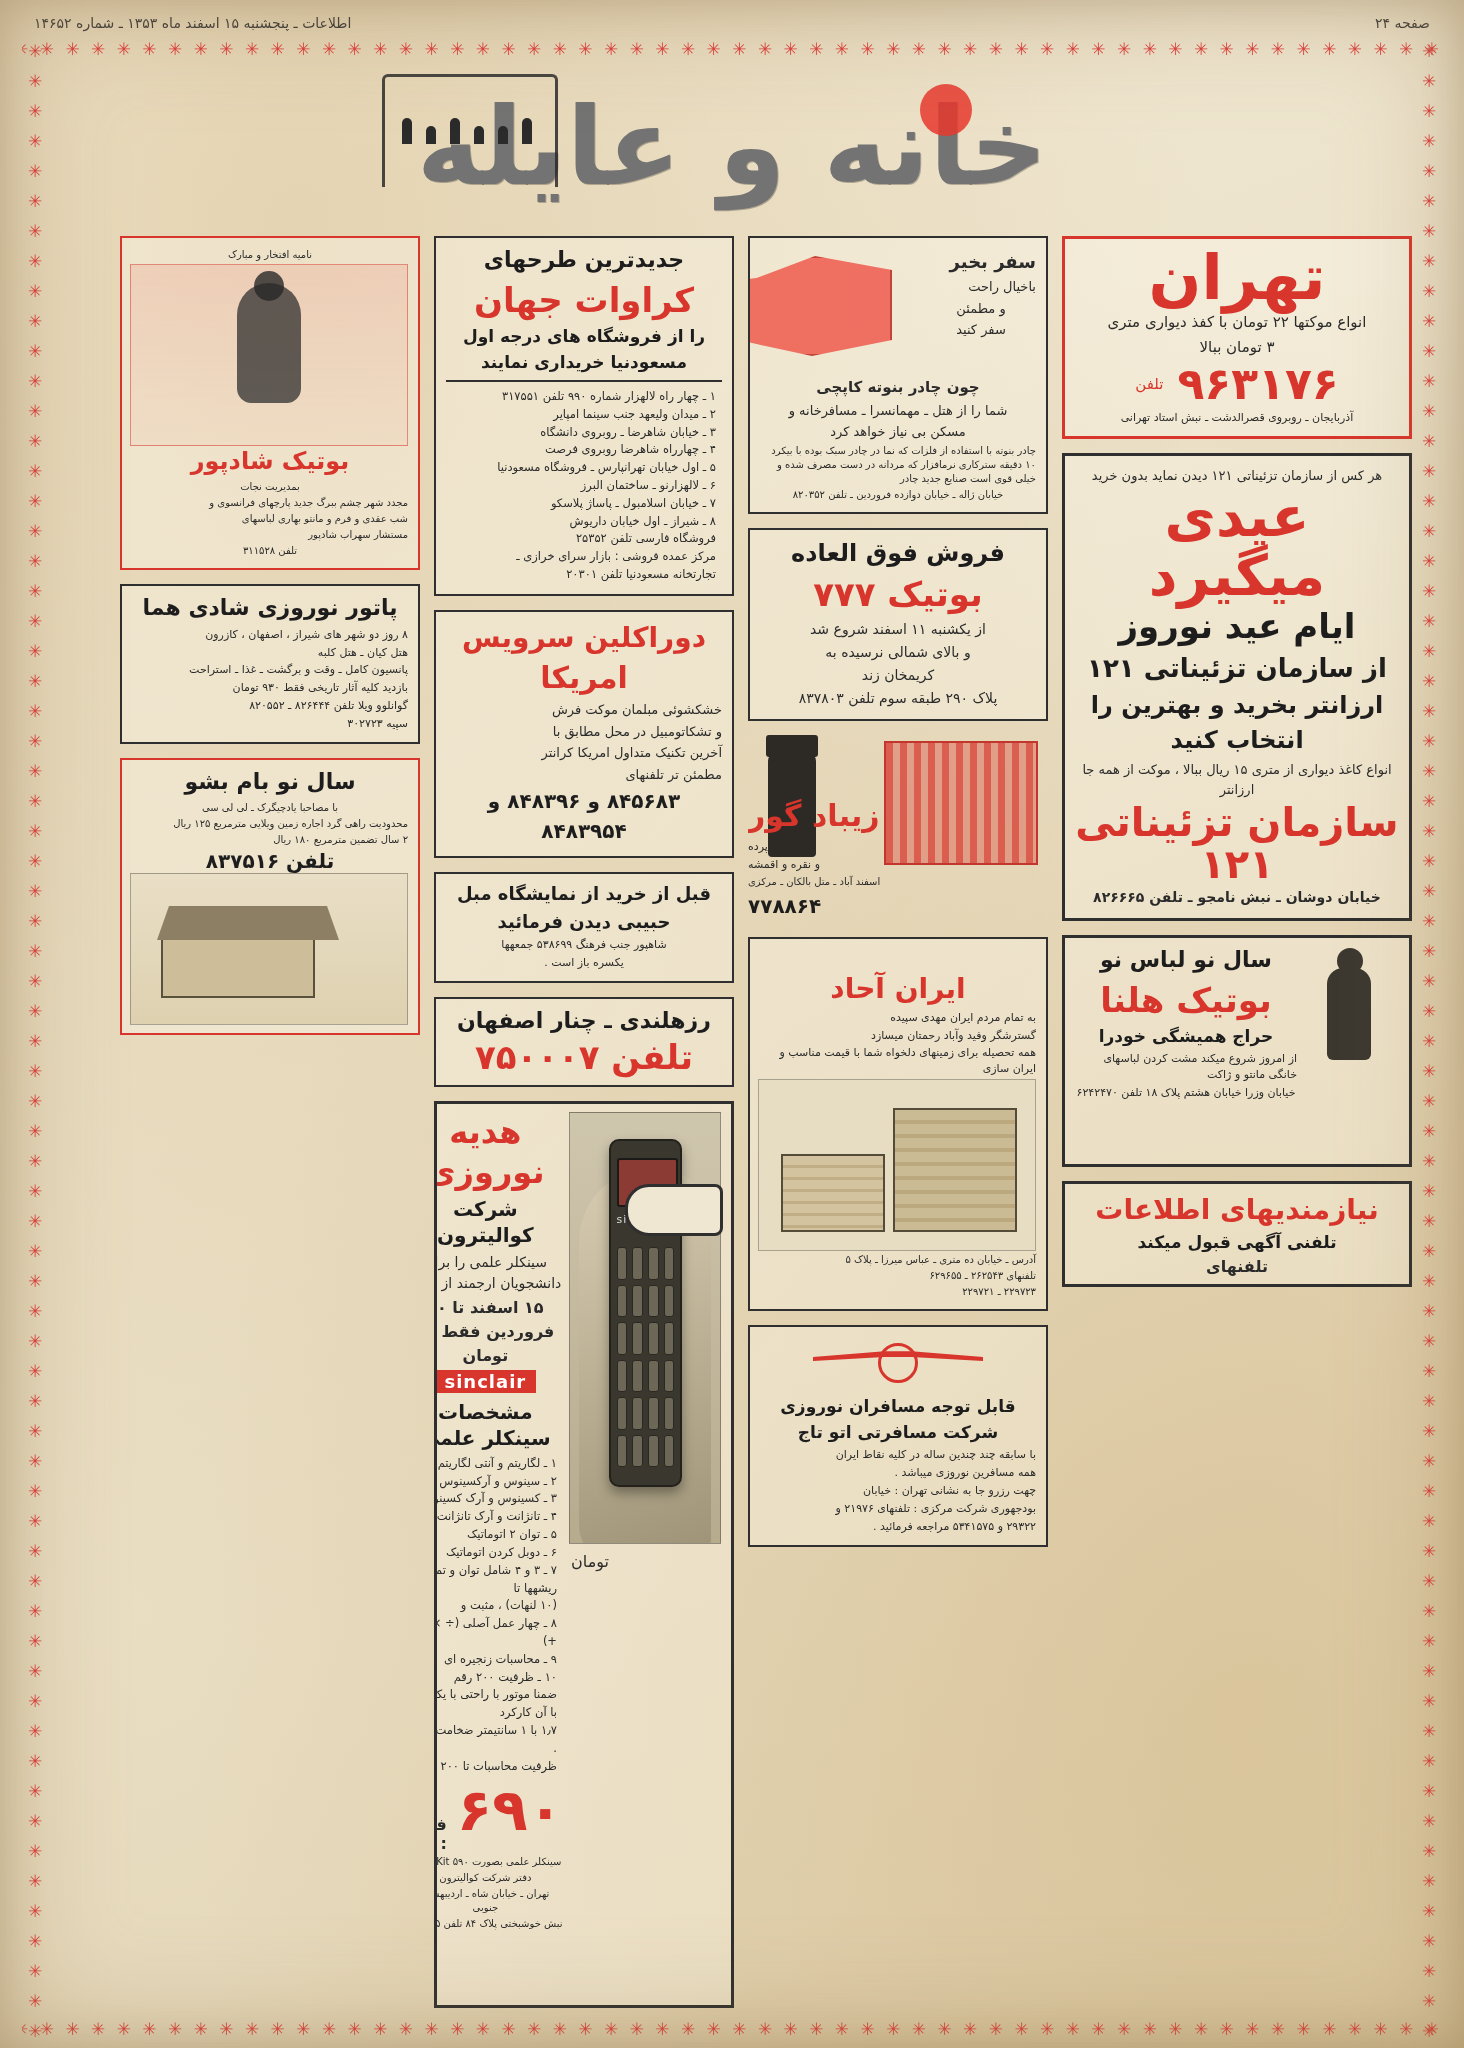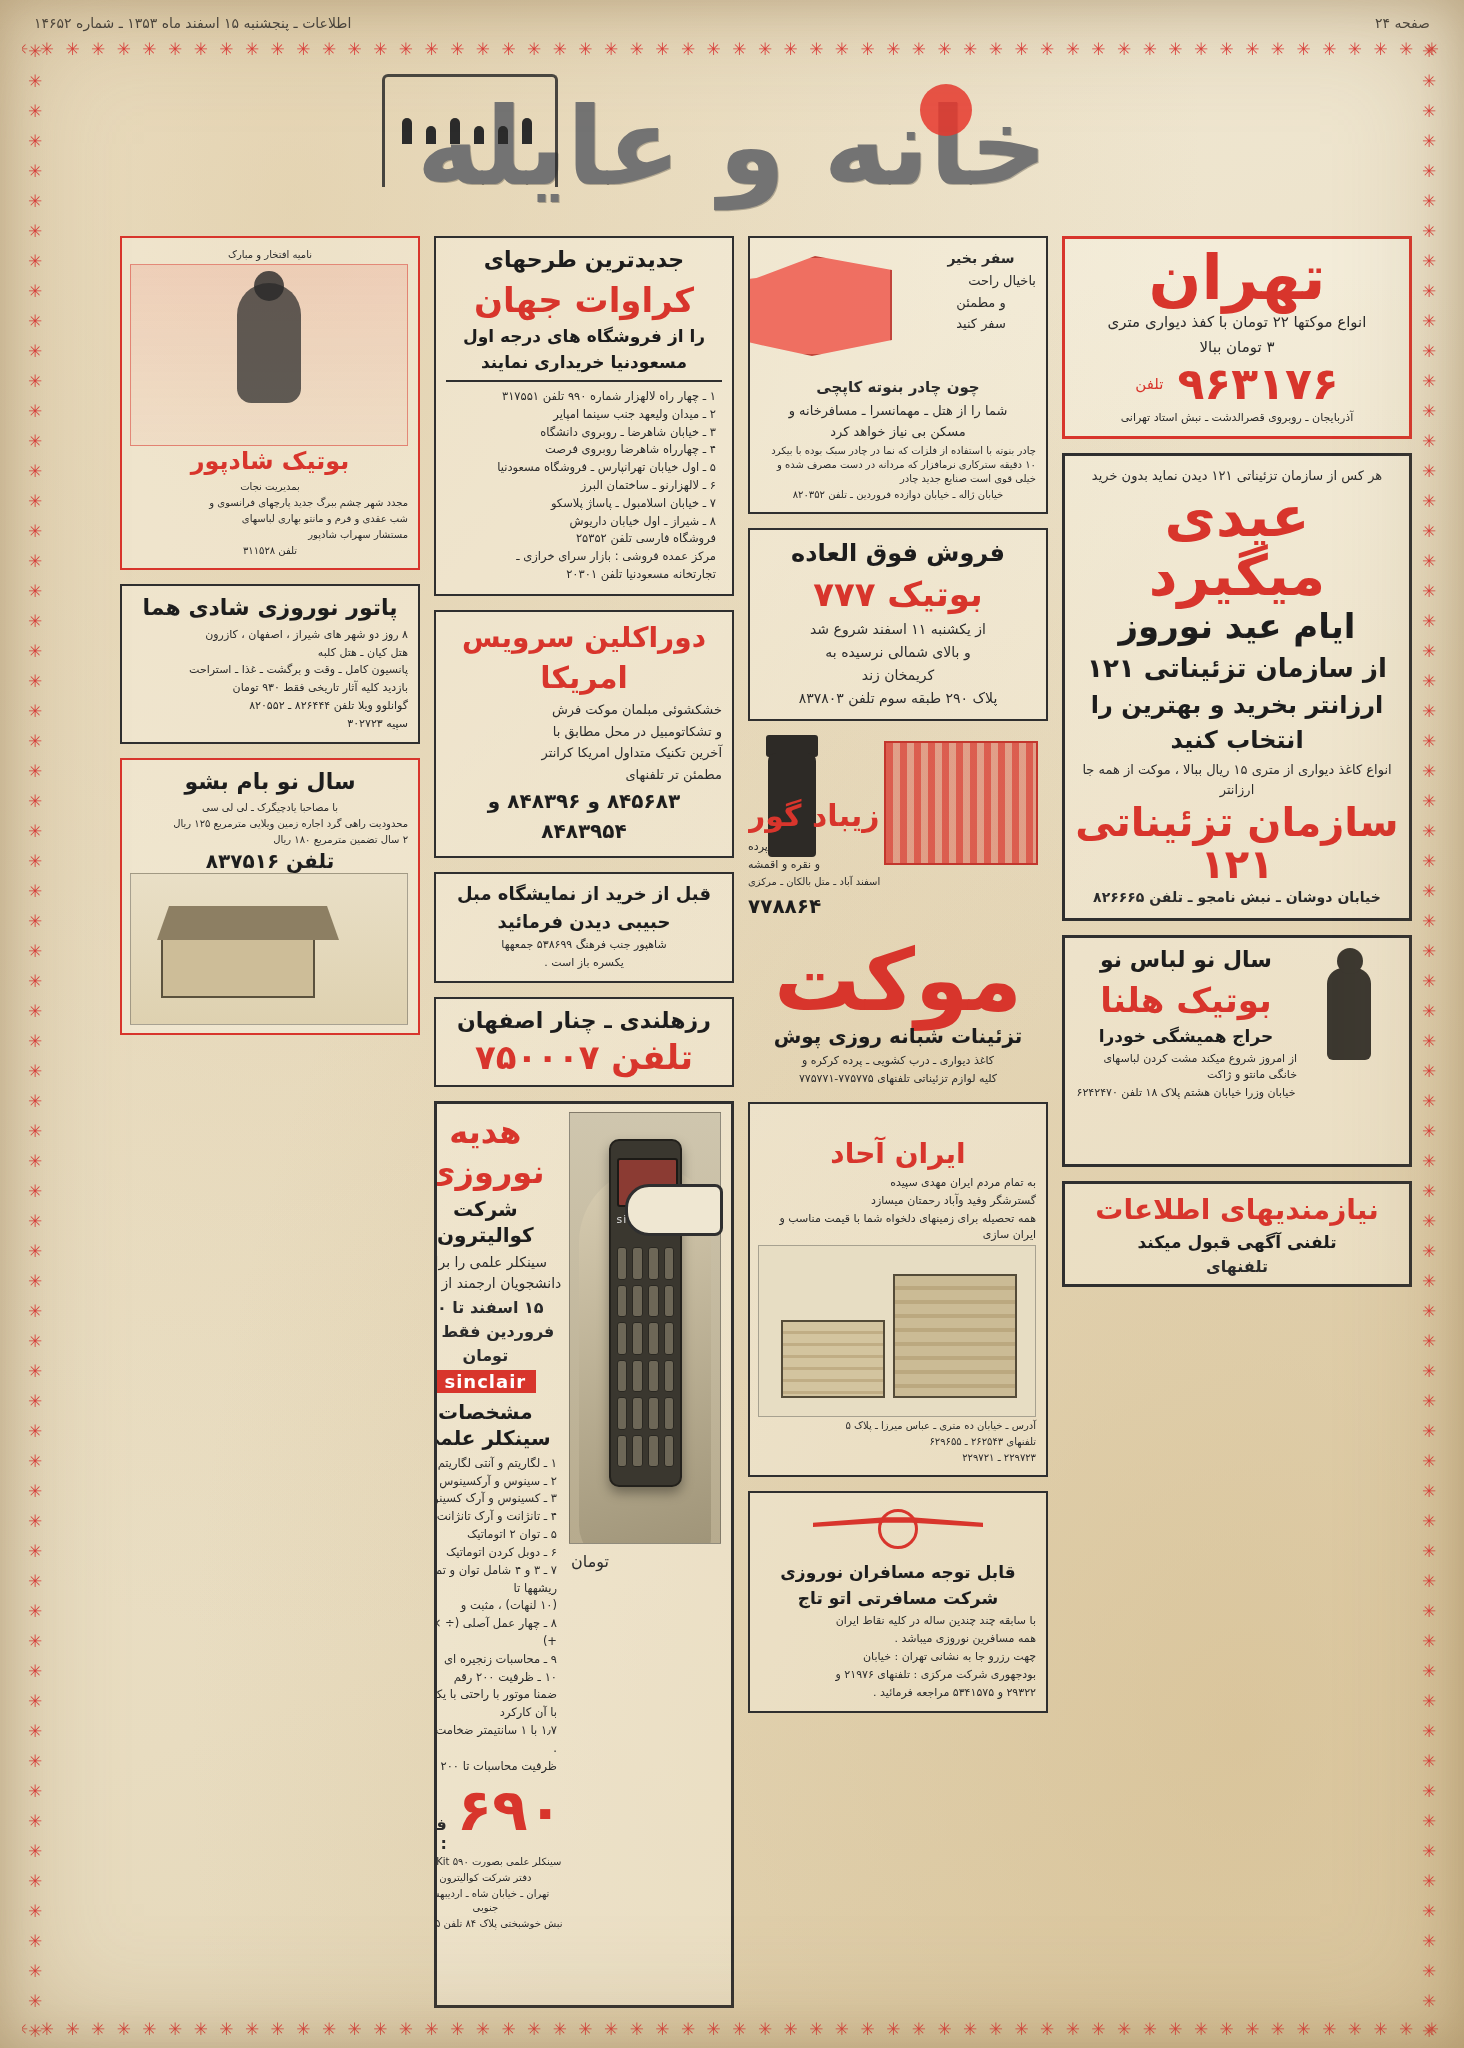--- a/index.html
+++ b/index.html
@@ -332,21 +332,21 @@
         </div>
       </div>
 
     </div>
 
     <div class="col">
 
       <div class="ad">
         <div class="flexrow">
           <div style="flex:0 0 110px;">
-            <p class="red" style="font-size:14px;font-weight:bold;text-align:center;">سفر بخیر</p>
+            <p class="red" style="font-size:18px;font-weight:bold;">سفر بخیر</p>
             <p class="red" style="font-size:13px;text-align:right;">باخیال راحت</p>
             <p class="red" style="font-size:13px;text-align:center;">و مطمئن</p>
             <p class="red" style="font-size:13px;text-align:center;">سفر کنید</p>
           </div>
           <div class="ill tent grow">
             <div class="tent-shape"></div>
           </div>
         </div>
         <p class="c" style="font-size:15px;font-weight:bold;">چون چادر بنوته کاپچی</p>
         <p class="c" style="font-size:13px;">شما را از هتل ـ مهمانسرا ـ مسافرخانه و</p>
@@ -370,26 +370,20 @@
           <div class="hat"></div>
           <div class="man"></div>
         </div>
         <h2 style="font-size:30px;text-align:left;margin-top:-88px;position:relative;">زیباد گور</h2>
         <p class="small" style="text-align:left;">نمایشگاه پرده</p>
         <p class="small" style="text-align:left;">و نقره و اقمشه</p>
         <p class="tiny" style="text-align:left;">اسفند آباد ـ متل بالکان ـ مرکزی</p>
         <p class="phone" style="text-align:left;">۷۷۸۸۶۴</p>
       </div>
 
-      <div class="ad noborder">
-        <div class="huge" style="font-size:86px;">موکت</div>
-        <h3 style="font-size:20px;">تزئینات شبانه روزی پوش</h3>
-        <p class="c small">کاغذ دیواری ـ درب کشویی ـ پرده کرکره و</p>
-        <p class="c small">کلیه لوازم تزئیناتی تلفنهای ۷۷۵۷۷۵-۷۷۵۷۷۱</p>
-      </div>
 
       <div class="ad">
         <h2 style="font-size:28px;margin-top:24px;">ایران آحاد</h2>
         <p class="small">به تمام مردم ایران مهدی سپیده</p>
         <p class="small">گسترشگر وفید وآباد رحمتان میسازد</p>
         <p class="small">همه تحصیله برای زمینهای دلخواه شما با قیمت مناسب و ایران سازی</p>
         <div class="building"></div>
         <p class="tiny">آدرس ـ خیابان ده متری ـ عباس میرزا ـ پلاک ۵</p>
         <p class="tiny">تلفنهای ۲۶۲۵۴۳ ـ ۶۲۹۶۵۵</p>
         <p class="tiny">۲۲۹۷۲۳ ـ ۲۲۹۷۲۱</p>

